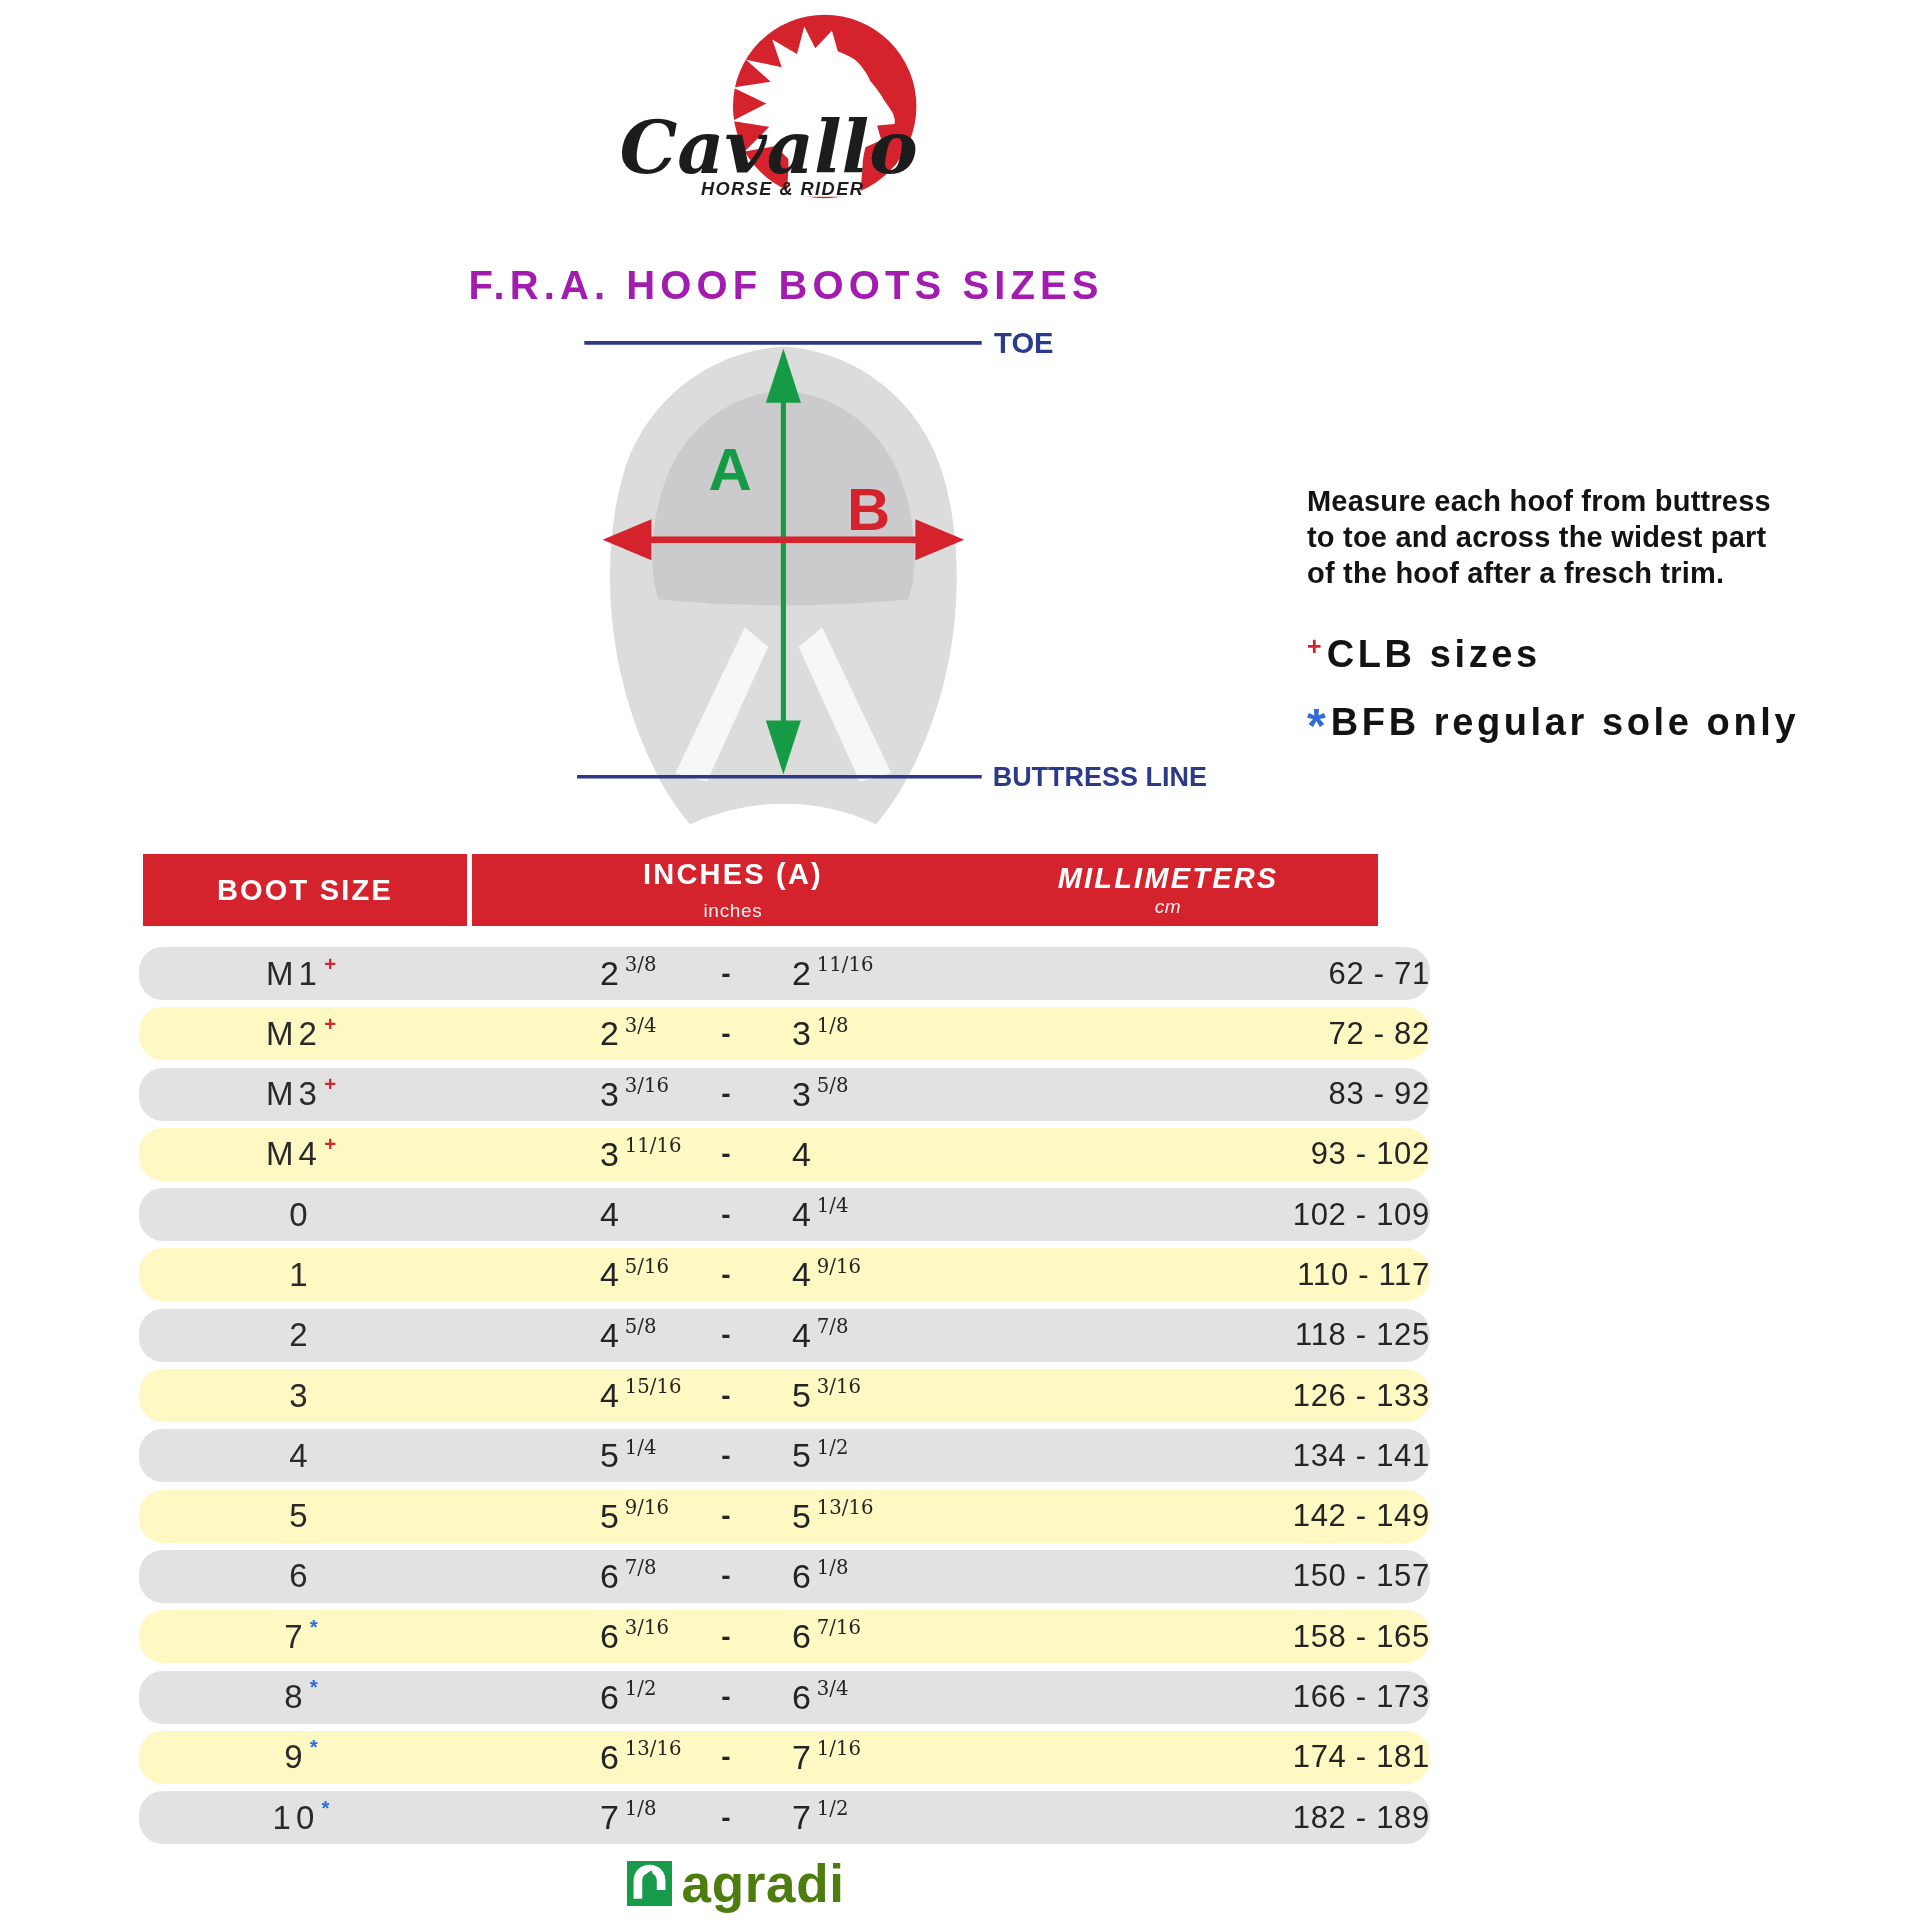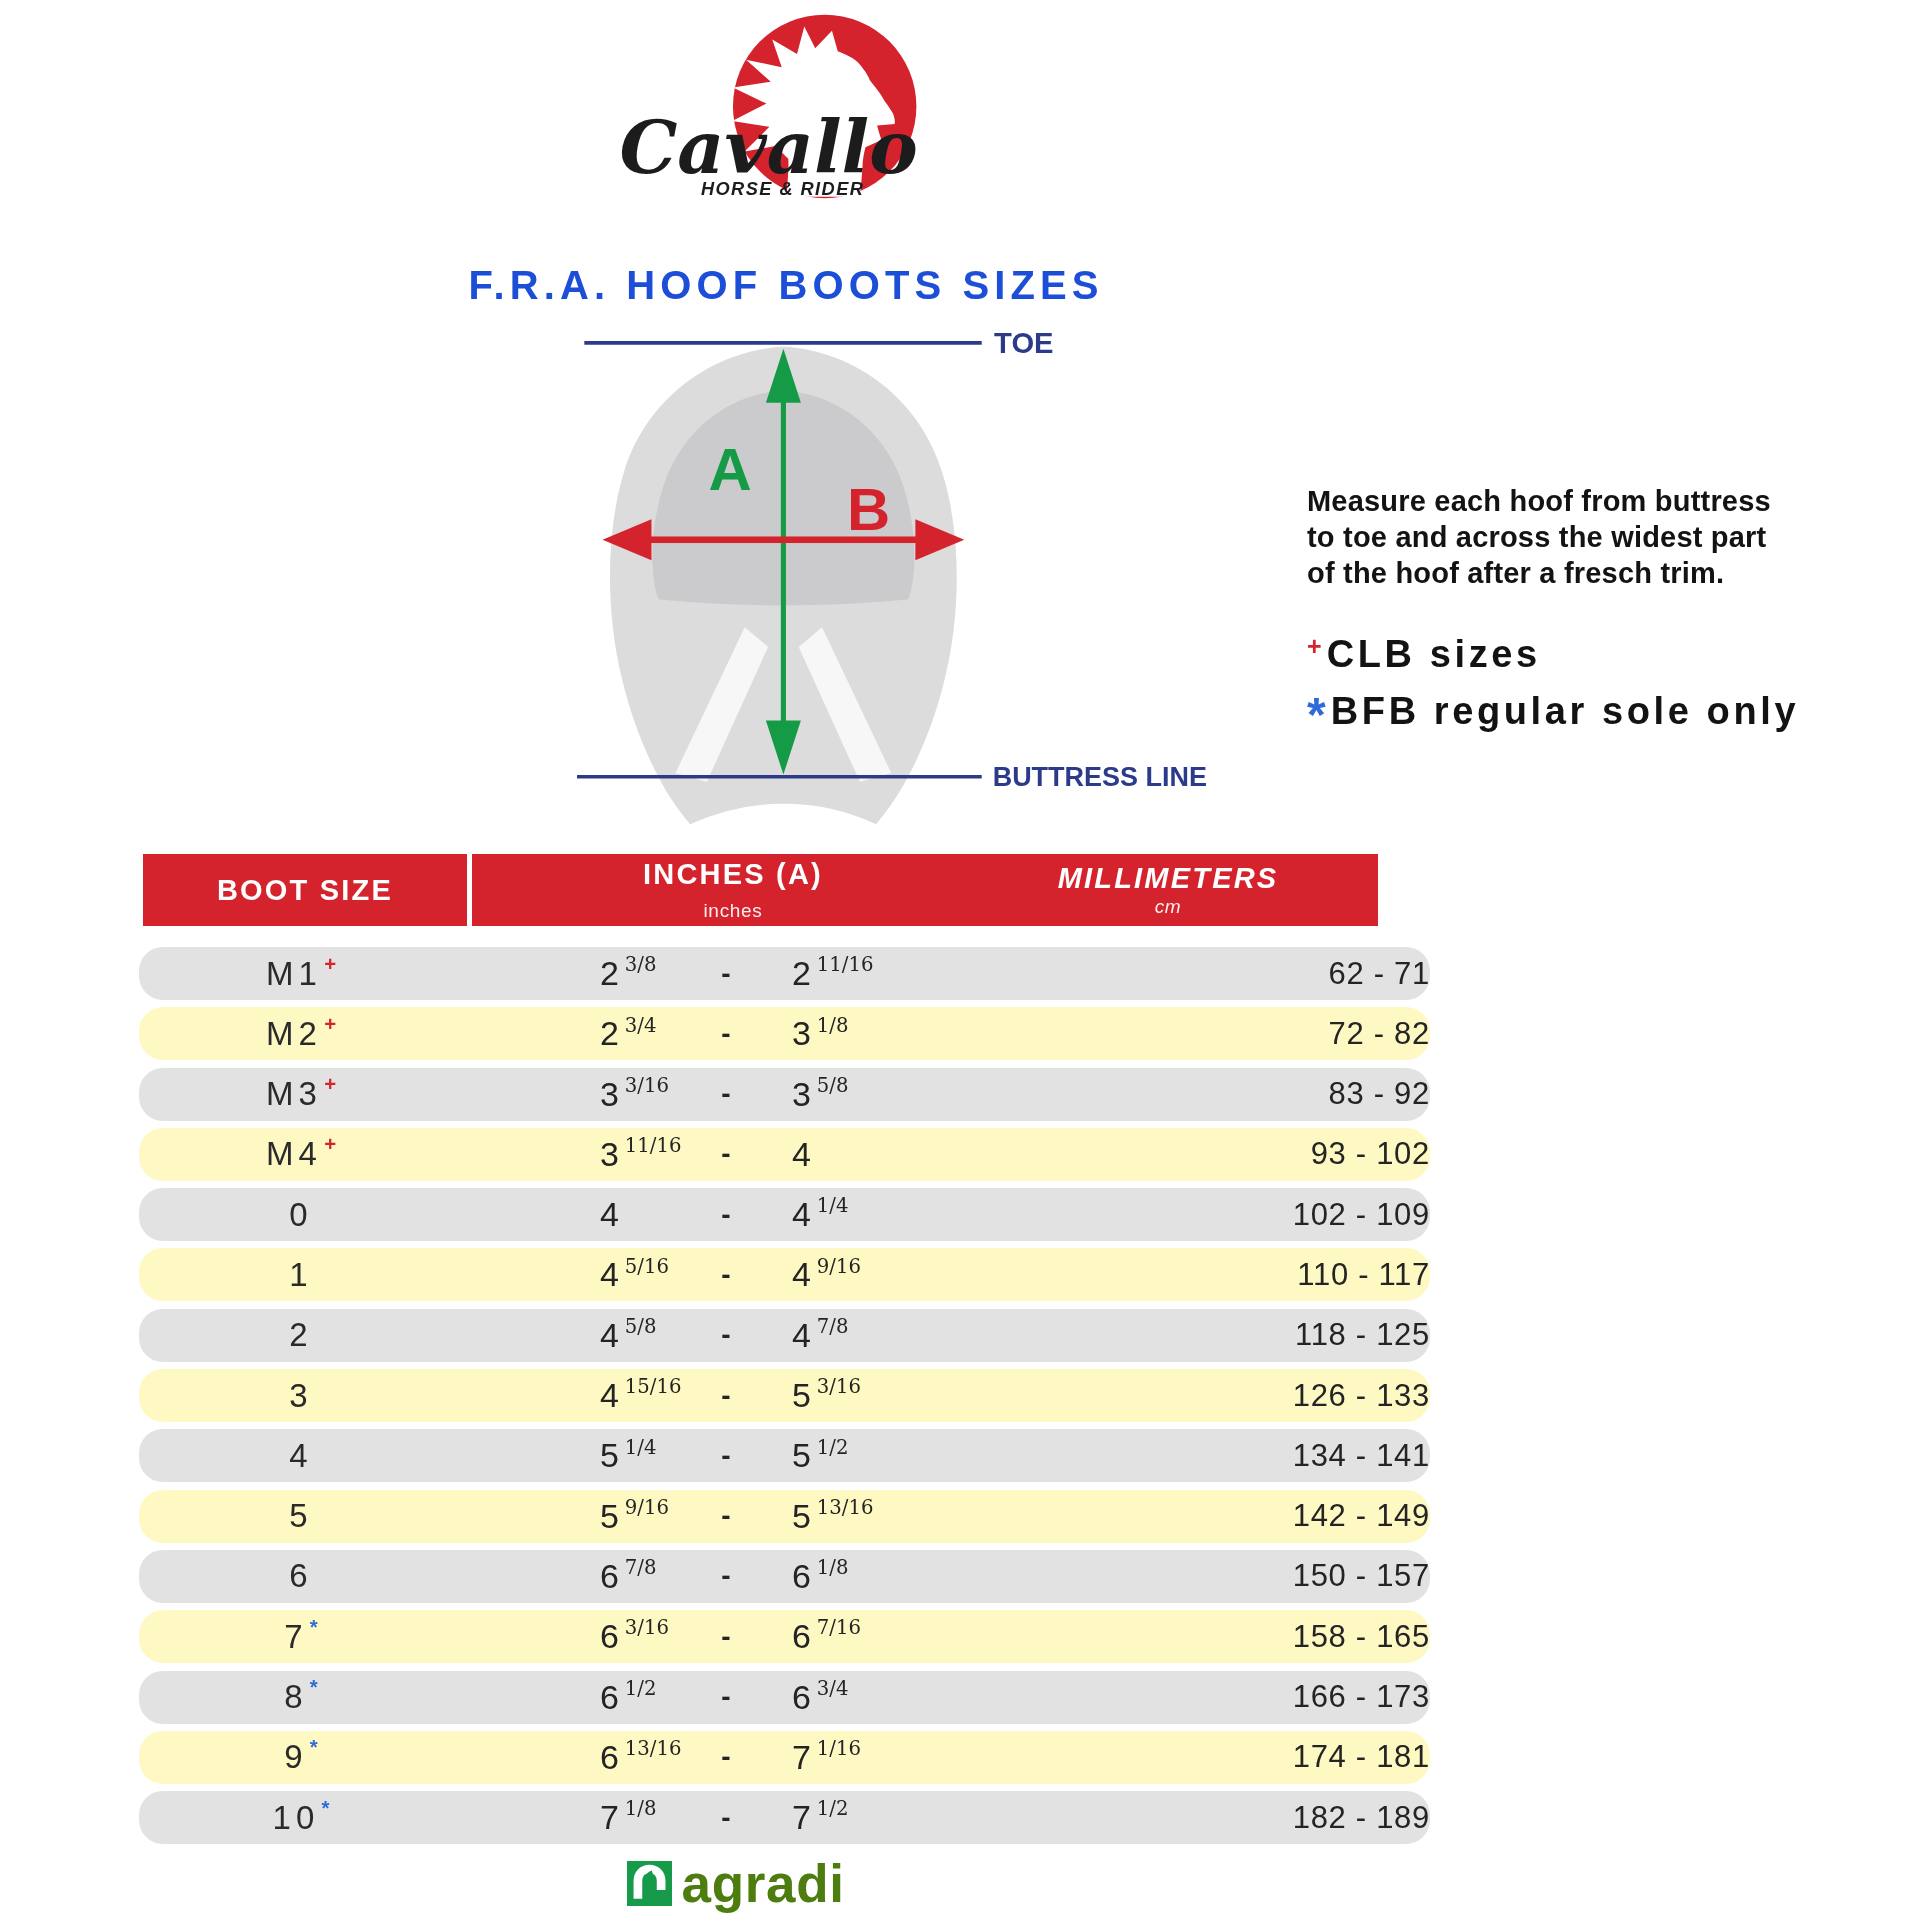--- a/index.html
+++ b/index.html
@@ -4,31 +4,31 @@
 <style>
   html,body{margin:0;padding:0;background:#ffffff;}
   .canvas{position:relative;width:1926px;height:1926px;background:#ffffff;
           font-family:"Liberation Sans",sans-serif;overflow:hidden;}
 
   
   .logo{position:absolute;left:613px;top:5.8px;width:336px;height:198px;}
 
   
   .page-title{position:absolute;left:467px;top:263px;width:638px;text-align:center;
-              font-size:40px;font-weight:bold;letter-spacing:5.1px;color:#1d4ed8;}
+              font-size:40px;font-weight:bold;letter-spacing:5.1px;color:#a21caf;}
 
   
   .diagram{position:absolute;left:511px;top:321px;width:730px;height:525px;}
 
   
   .note{position:absolute;left:1307px;top:483px;width:511px;color:#131313;}
   .note p{margin:0;font-size:29px;font-weight:bold;line-height:36px;letter-spacing:0.2px;}
   .note .big-line{font-size:38px;font-weight:bold;letter-spacing:3.6px;white-space:nowrap;}
   .clb-line{margin-top:42px;}
-  .bfb-line{margin-top:11px;}
+  .bfb-line{margin-top:22px;}
   .plus-mark{color:#d5232d;font-size:25px;position:relative;top:-11.7px;margin-right:1.5px;}
   .star-mark{color:#2e6bd9;font-size:48px;vertical-align:-7.3px;margin-right:1.5px;}
 
   
   .size-table{position:absolute;left:139px;top:854px;width:1291px;}
   .thead{position:relative;height:72px;}
   .hcell{position:absolute;top:0;height:72px;background:#d5232d;color:#ffffff;
          display:flex;flex-direction:column;align-items:center;justify-content:center;}
   .hcell .h-main{font-size:29px;font-weight:bold;letter-spacing:2.2px;}
   .hcell .h-sub{font-size:19px;font-weight:normal;color:rgba(255,255,255,0.93);margin-top:1.5px;letter-spacing:0.7px;}

